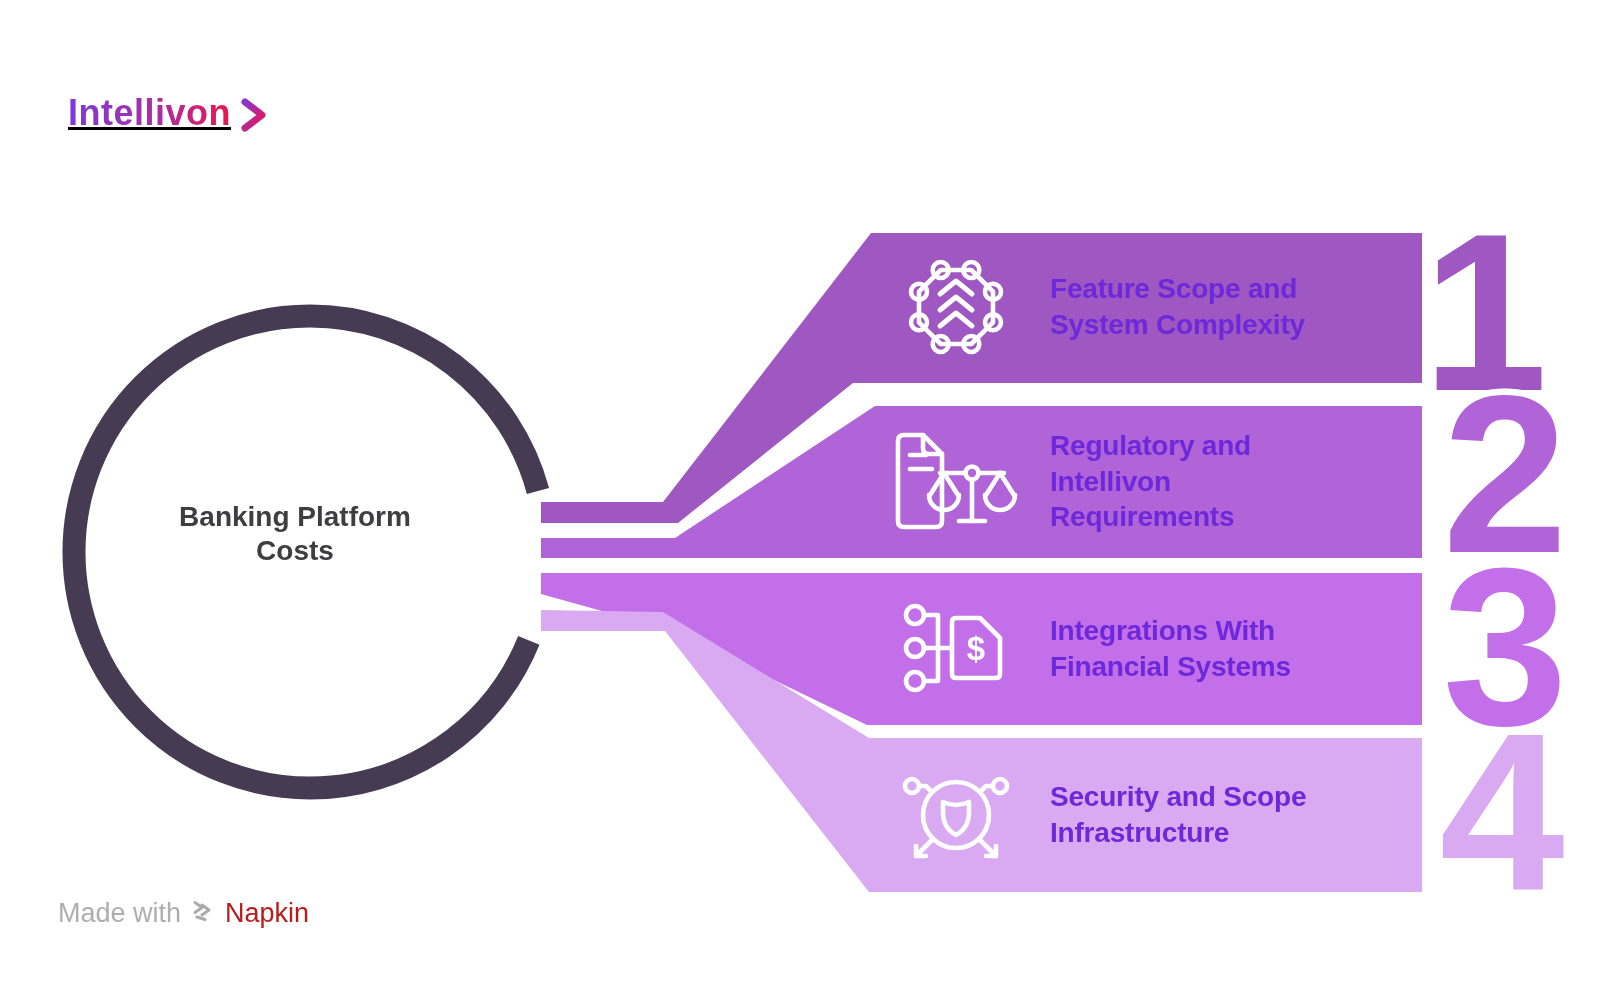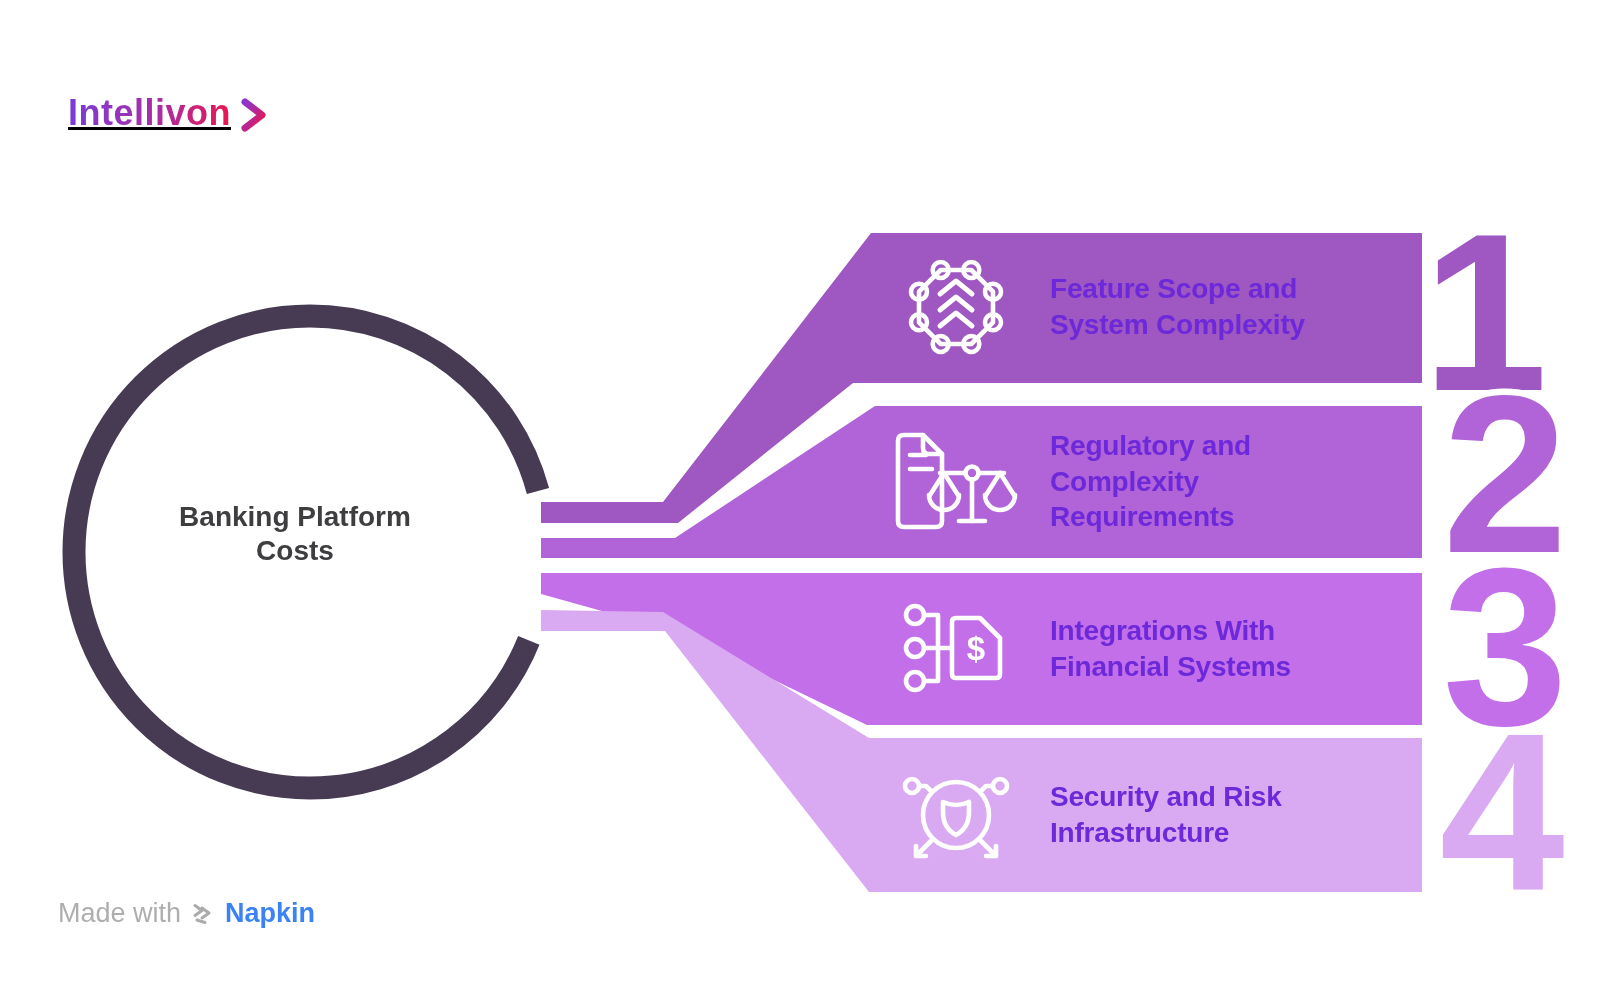--- a/index.html
+++ b/index.html
@@ -21,23 +21,23 @@
   
   .banner-title{position:absolute;left:1050px;width:360px;display:flex;flex-direction:column;
     justify-content:center;color:#6d28d9;font-weight:bold;font-size:28px;line-height:1.28;
     letter-spacing:-0.2px;white-space:pre-line;}
   .bt1{top:232px;height:150px;}
   .bt2{top:405px;height:153px;}
   .bt3{top:572px;height:153px;}
   .bt4{top:738px;height:154px;}
 
   
-  .footer{position:absolute;left:58px;top:898px;display:flex;align-items:center;gap:9px;
+  .footer{position:absolute;left:58px;top:898px;display:flex;gap:9px;
     font-size:27px;color:#aeaeae;}
-  .footer .napkin{font-weight:700;color:#3b82f6;}
+  .footer .napkin{font-weight:400;color:#b91c1c;}
 
   .num{font-family:"Liberation Sans",sans-serif;font-weight:bold;font-size:225px;
        paint-order:stroke;stroke:#ffffff;stroke-width:13px;stroke-linejoin:round;}
   .icon{stroke:#ffffff;stroke-width:4.6;fill:none;stroke-linecap:round;stroke-linejoin:round;}
 </style>
 </head>
 <body>
 
 <div class="stage">
 
@@ -124,25 +124,25 @@
       </defs>
     </svg>
   </div>
 
   <div class="center-title">Banking Platform
 Costs</div>
 
   <div class="banner-title bt1">Feature Scope and
 System Complexity</div>
   <div class="banner-title bt2">Regulatory and
-Complexity
+Intellivon
 Requirements</div>
   <div class="banner-title bt3">Integrations With
 Financial Systems</div>
-  <div class="banner-title bt4">Security and Risk
+  <div class="banner-title bt4">Security and Scope
 Infrastructure</div>
 
   <div class="footer">
     <span>Made with</span>
     <svg width="26" height="26" viewBox="0 0 26 26">
       <g stroke="#ababab" stroke-width="3" fill="none" stroke-linecap="round" stroke-linejoin="round">
         <path d="M5,4.5 L12,9.5 L5,14.5"></path>
         <path d="M12,7 L19,12 L12,17"></path>
         <path d="M7,19 L15,21.5"></path>
       </g>

